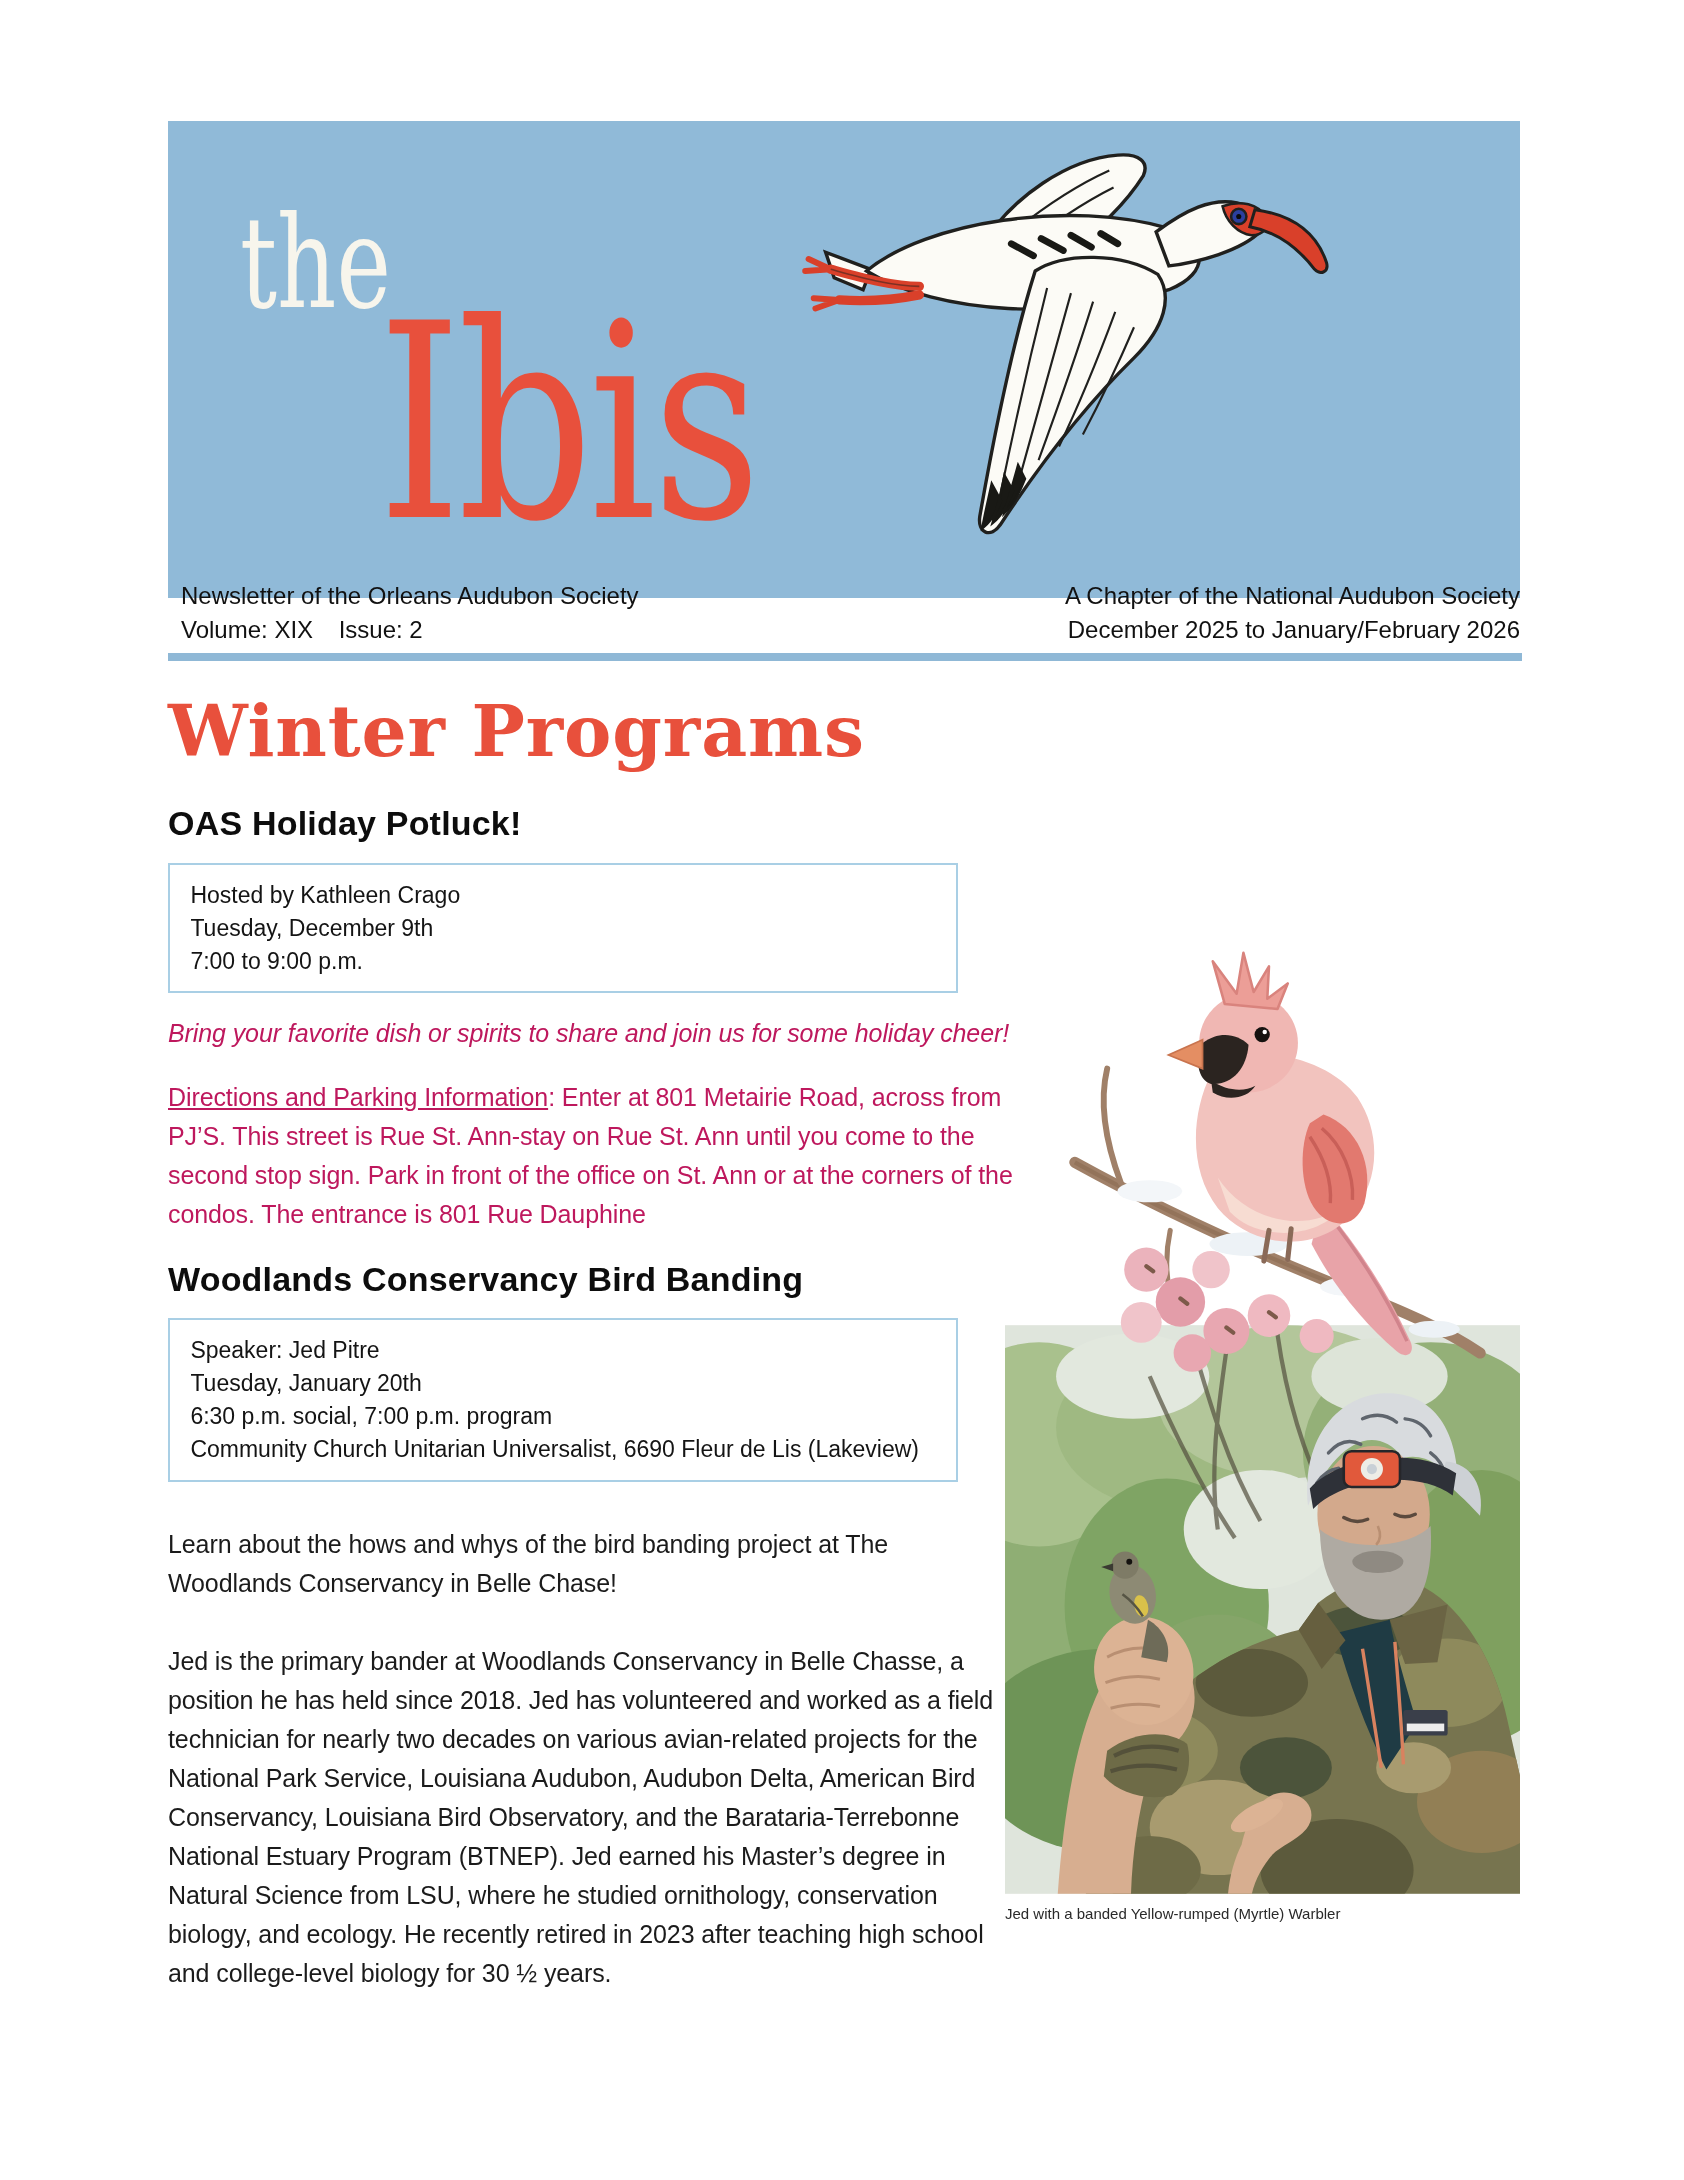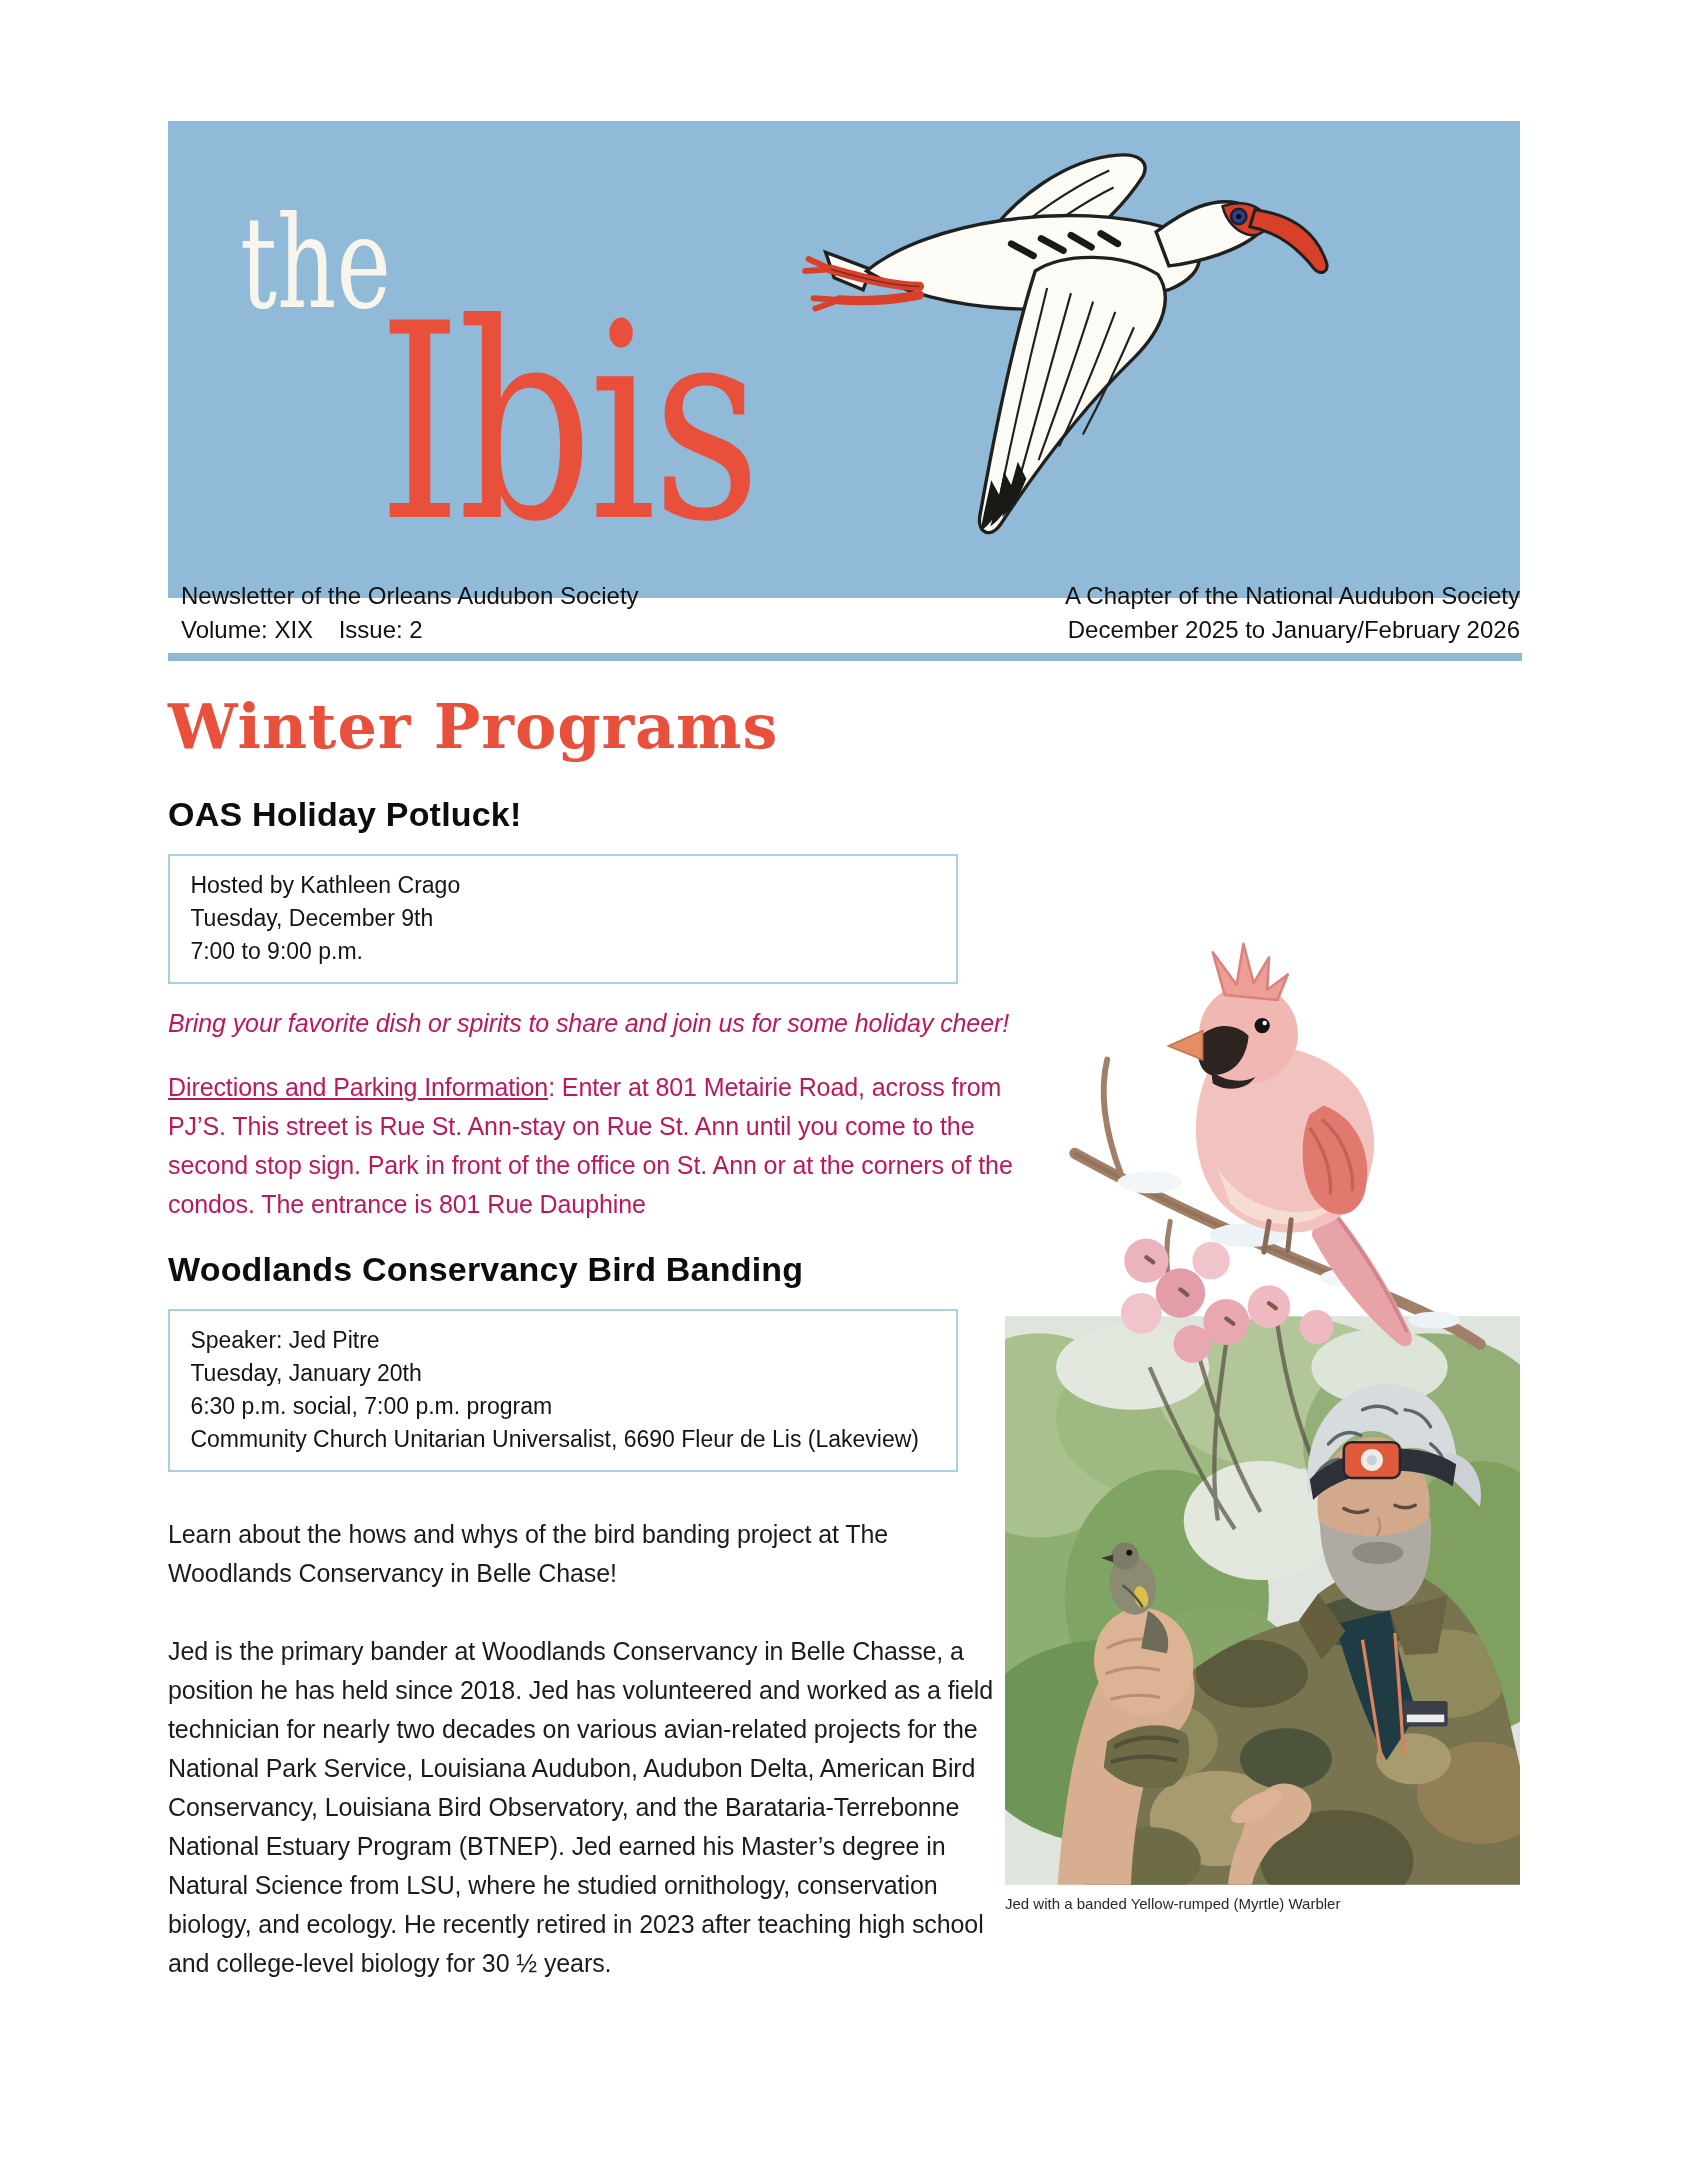--- a/index.html
+++ b/index.html
@@ -17,21 +17,21 @@
 
   
   .info{position:absolute;left:168px;top:579px;width:1352px;font-size:24px;line-height:34px;color:#111;}
   .info .left{position:absolute;left:13px;top:0;white-space:nowrap;}
   .info .right{position:absolute;right:0;top:0;text-align:right;white-space:nowrap;}
   .issue-gap{display:inline-block;margin-left:25.6px;}
   .divider{position:absolute;left:168px;top:653px;width:1354px;height:7.7px;background:#8FB8D6;}
 
   
   .main{position:absolute;left:168px;top:694px;width:1352px;}
-  h1.page-title{margin:0;font-family:"DejaVu Serif",serif;font-weight:bold;font-size:62px;
+  h1.page-title{margin:0;font-family:"DejaVu Serif",serif;font-weight:bold;font-size:71px;
                 line-height:1.06;color:#E8503C;letter-spacing:0.9px;}
   h2.section-heading{margin:0;font-weight:bold;font-size:34px;line-height:1.2;color:#0d0d0d;letter-spacing:0.2px;}
   .potluck h2.section-heading{margin-top:34px;}
   .banding h2.section-heading{margin-top:24px;}
 
   .event-box{box-sizing:border-box;margin-top:19px;width:790px;border:2.6px solid #A9CFE5;
              padding:13.6px 20.4px;font-size:23px;line-height:33px;color:#141414;}
   .event-box div{white-space:nowrap;}
 
   .body-par{width:888px;font-size:25px;line-height:39px;color:#be185d;letter-spacing:-0.1px;}

